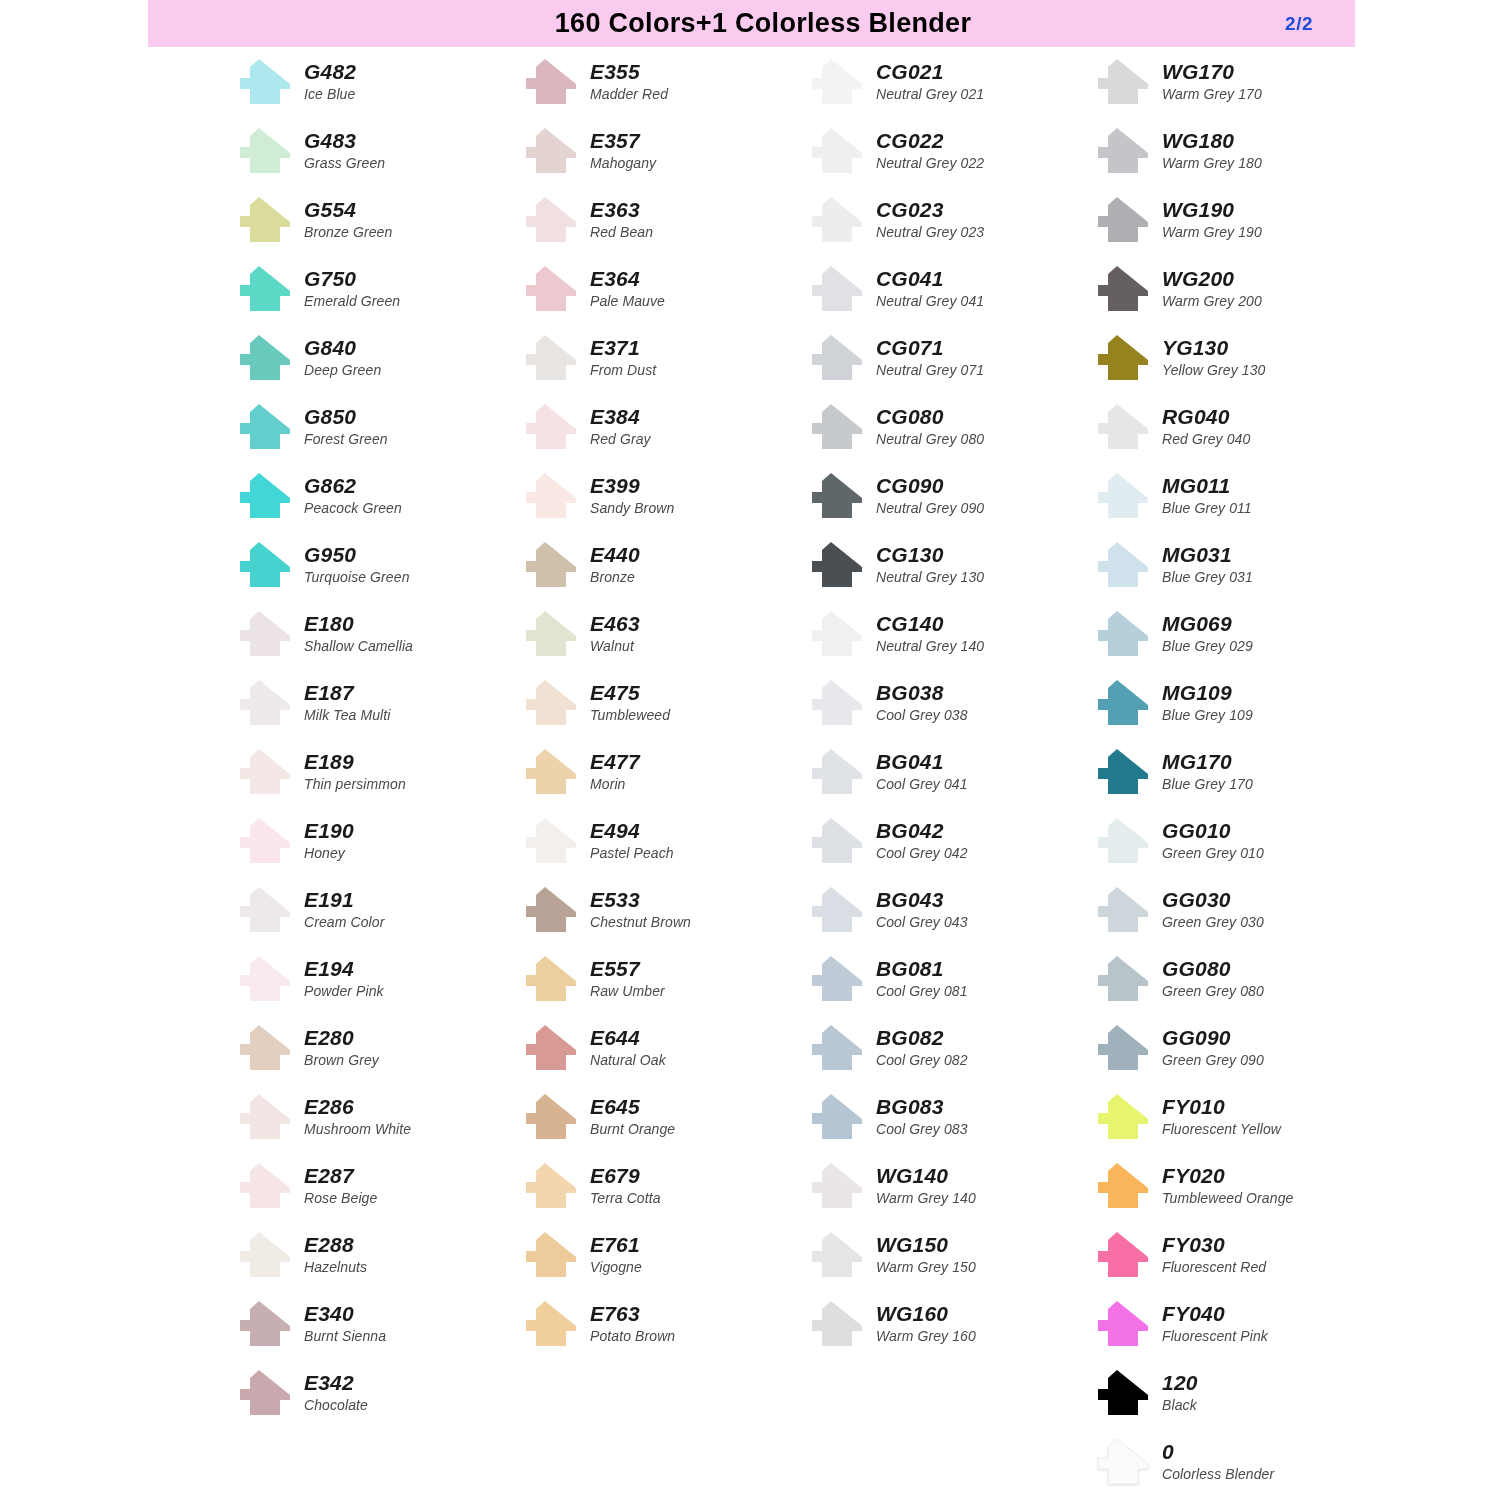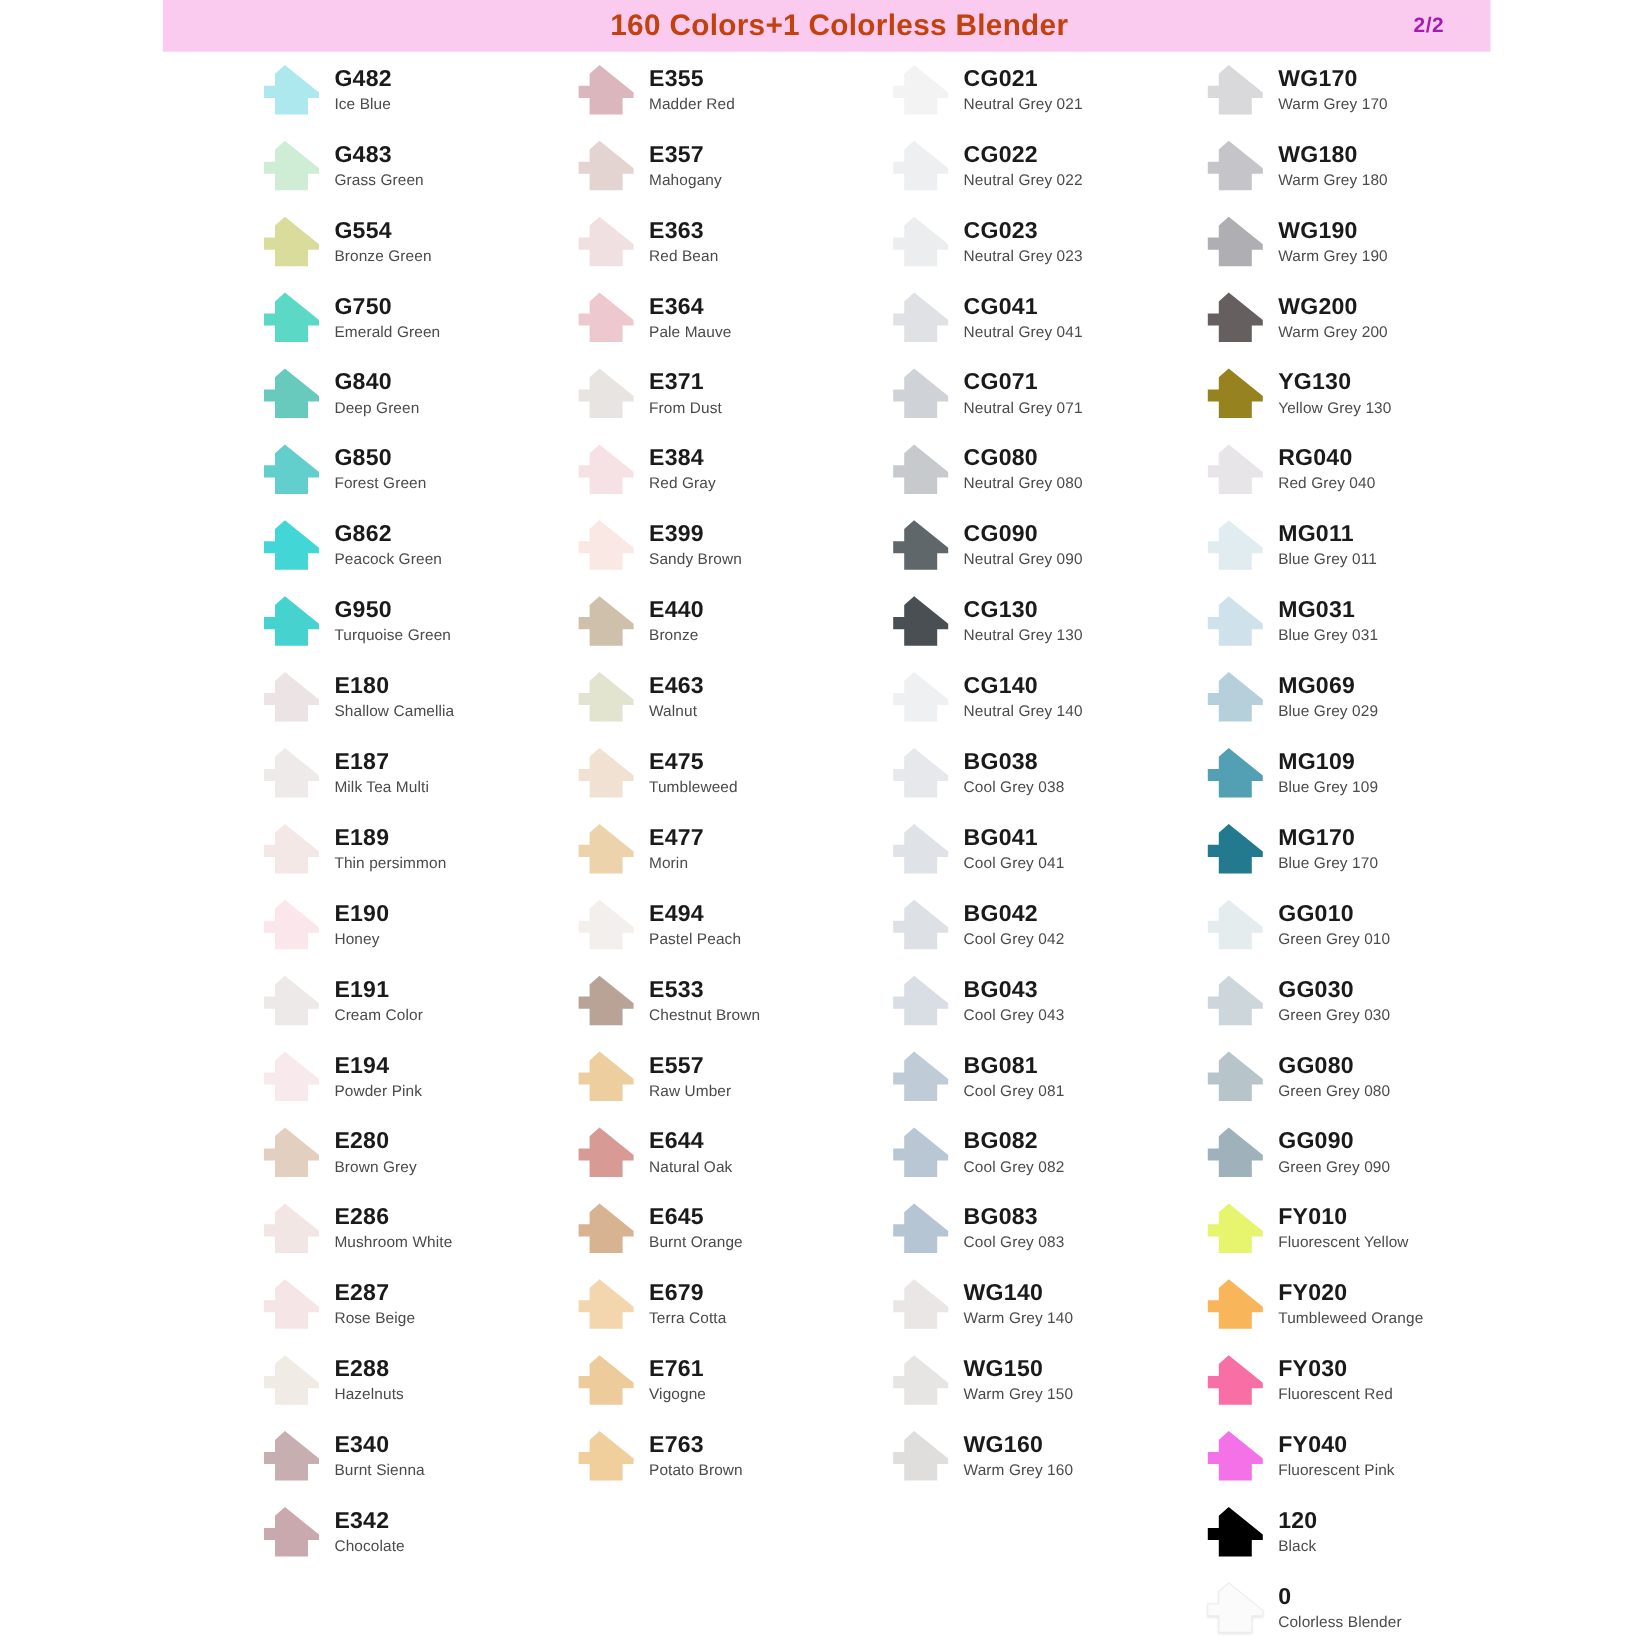--- a/index.html
+++ b/index.html
@@ -21,50 +21,51 @@
   #header-bar {
     position: absolute;
     left: 148px; top: 0px;
     width: 1207px; height: 47px;
     background: #fbcbef;
     display: flex;
     align-items: center;
     justify-content: center;
   }
   #header-title {
-    color: #c2410c;
+    color: #000000;
     font-size: 27px;
     font-weight: bold;
     letter-spacing: 0.3px;
     text-align: center;
     white-space: nowrap;
     margin-left: 23px;
   }
   #header-page {
     position: absolute;
     right: 42px; top: 50%;
     transform: translateY(-50%);
-    color: #a21caf;
+    color: #1d4ed8;
     font-size: 19px;
     font-weight: bold;
     letter-spacing: 0.5px;
   }
 
   
   #grid {
     position: absolute;
     left: 0; top: 47px;
     width: 1500px;
     height: 1453px;
     display: flex;
     padding-left: 236px;
   }
   .column {
     width: 286px;
     flex: 0 0 auto;
+    font-style: italic;
   }
   .column.col-4 { width: 300px; }
 
   .swatch-row {
     height: 69px;
     display: flex;
     align-items: center;
     position: relative;
   }
 

